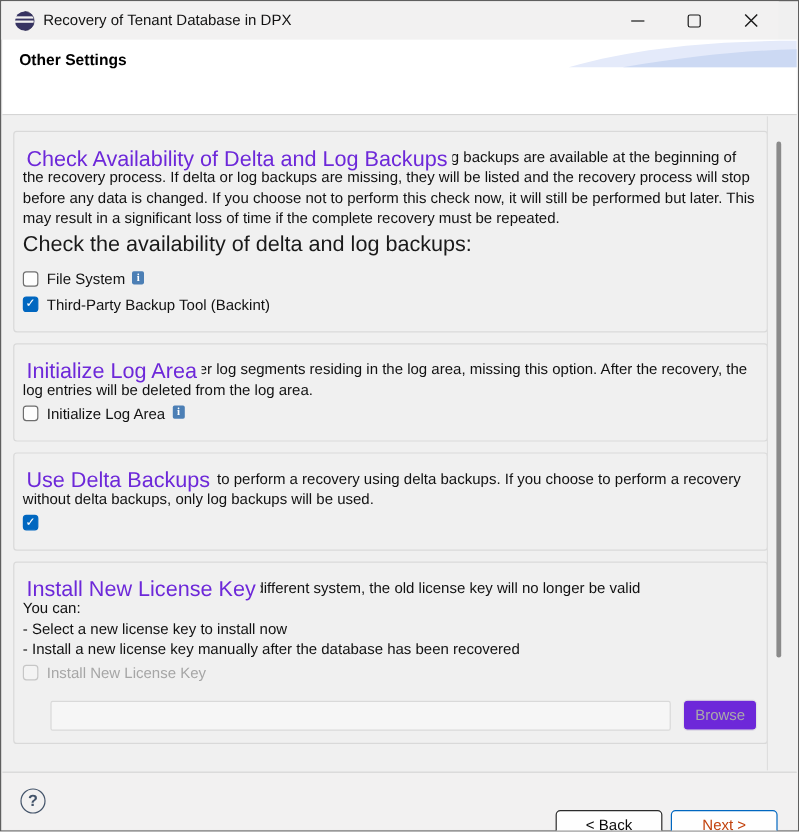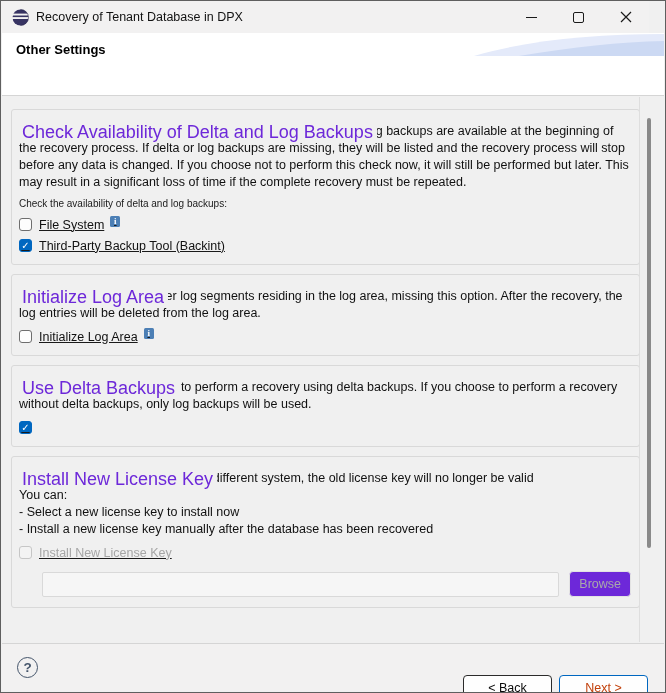--- a/index.html
+++ b/index.html
@@ -38,22 +38,22 @@
   .group{
     position:relative; border:1px solid #d9d9d9; border-radius:3px;
     padding:13px 8px 8px 7px; margin-bottom:9px; background:#f0f0f0;
   }
   .group-title{
     position:absolute; top:-8px; left:6px; background:#f0f0f0; padding:0 4px;
     font-size:18px; color:#6d28d9; white-space:nowrap;margin-top:20px;
   }
   .group p{ font-size:12.5px; line-height:17px; color:#111; margin:0 0 4px 0; }
   .prewrap{ white-space:pre-line; }
-  .prompt{ font-size:10px; line-height:17px; margin-bottom:2px; }
-  .cb-row{ display:flex; align-items:center; height:21px;text-decoration:underline; }
+  .prompt{ font-size:18px; line-height:17px; margin-bottom:14px; }
+  .cb-row{ display:flex; height:21px; }
   .cb-box{
     width:13px; height:13px; border:1px solid #6e6e6e; border-radius:3px; background:#fdfdfd;
     display:inline-flex; align-items:center; justify-content:center; flex:0 0 auto; cursor:default;
   }
   .cb-box.checked{ background:#0067c0; border-color:#0067c0; }
   .cb-box .tick{ color:#fff; font-size:10px; line-height:1; font-weight:bold; }
   .cb-box.disabled{ border-color:#c6c6c6; background:#f3f3f3; }
   .cb-label{ font-size:12.5px; margin-left:7px; color:#111; }
   .cb-label.disabled{ color:#a6a6a6; }
   .info-badge{

